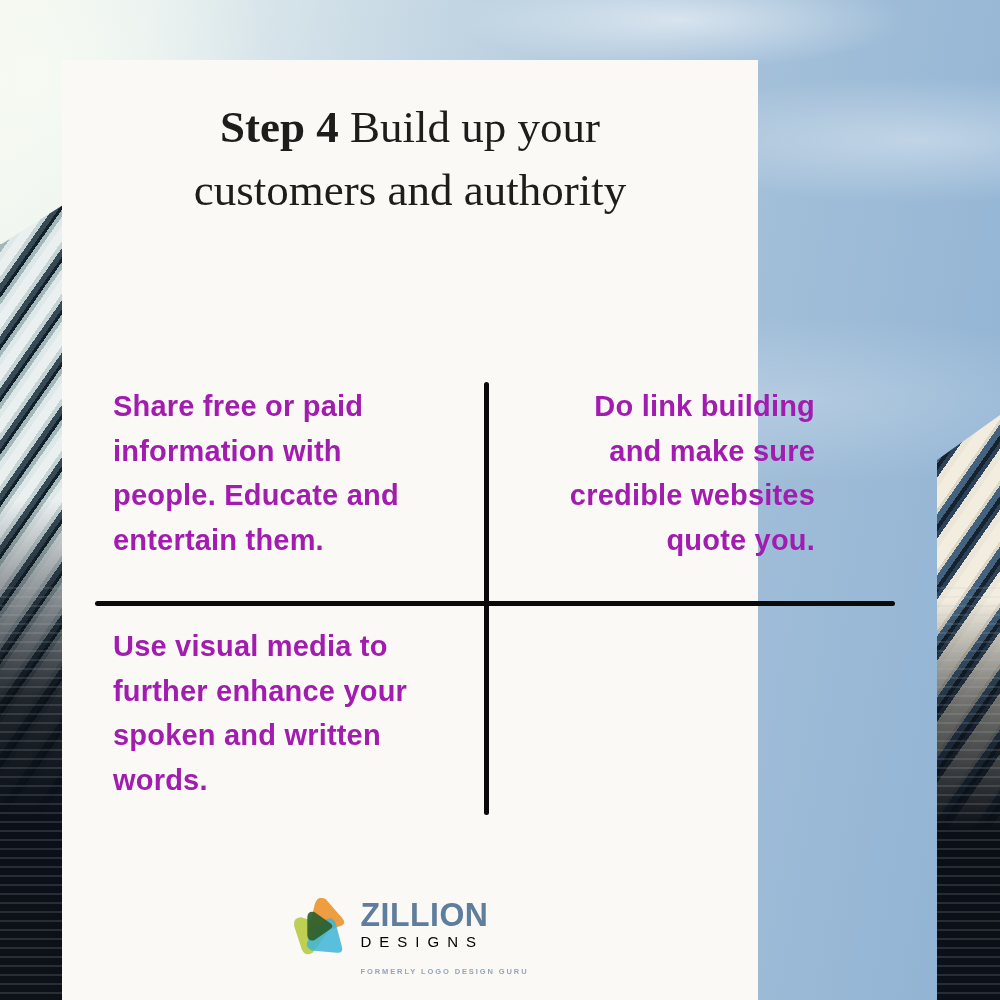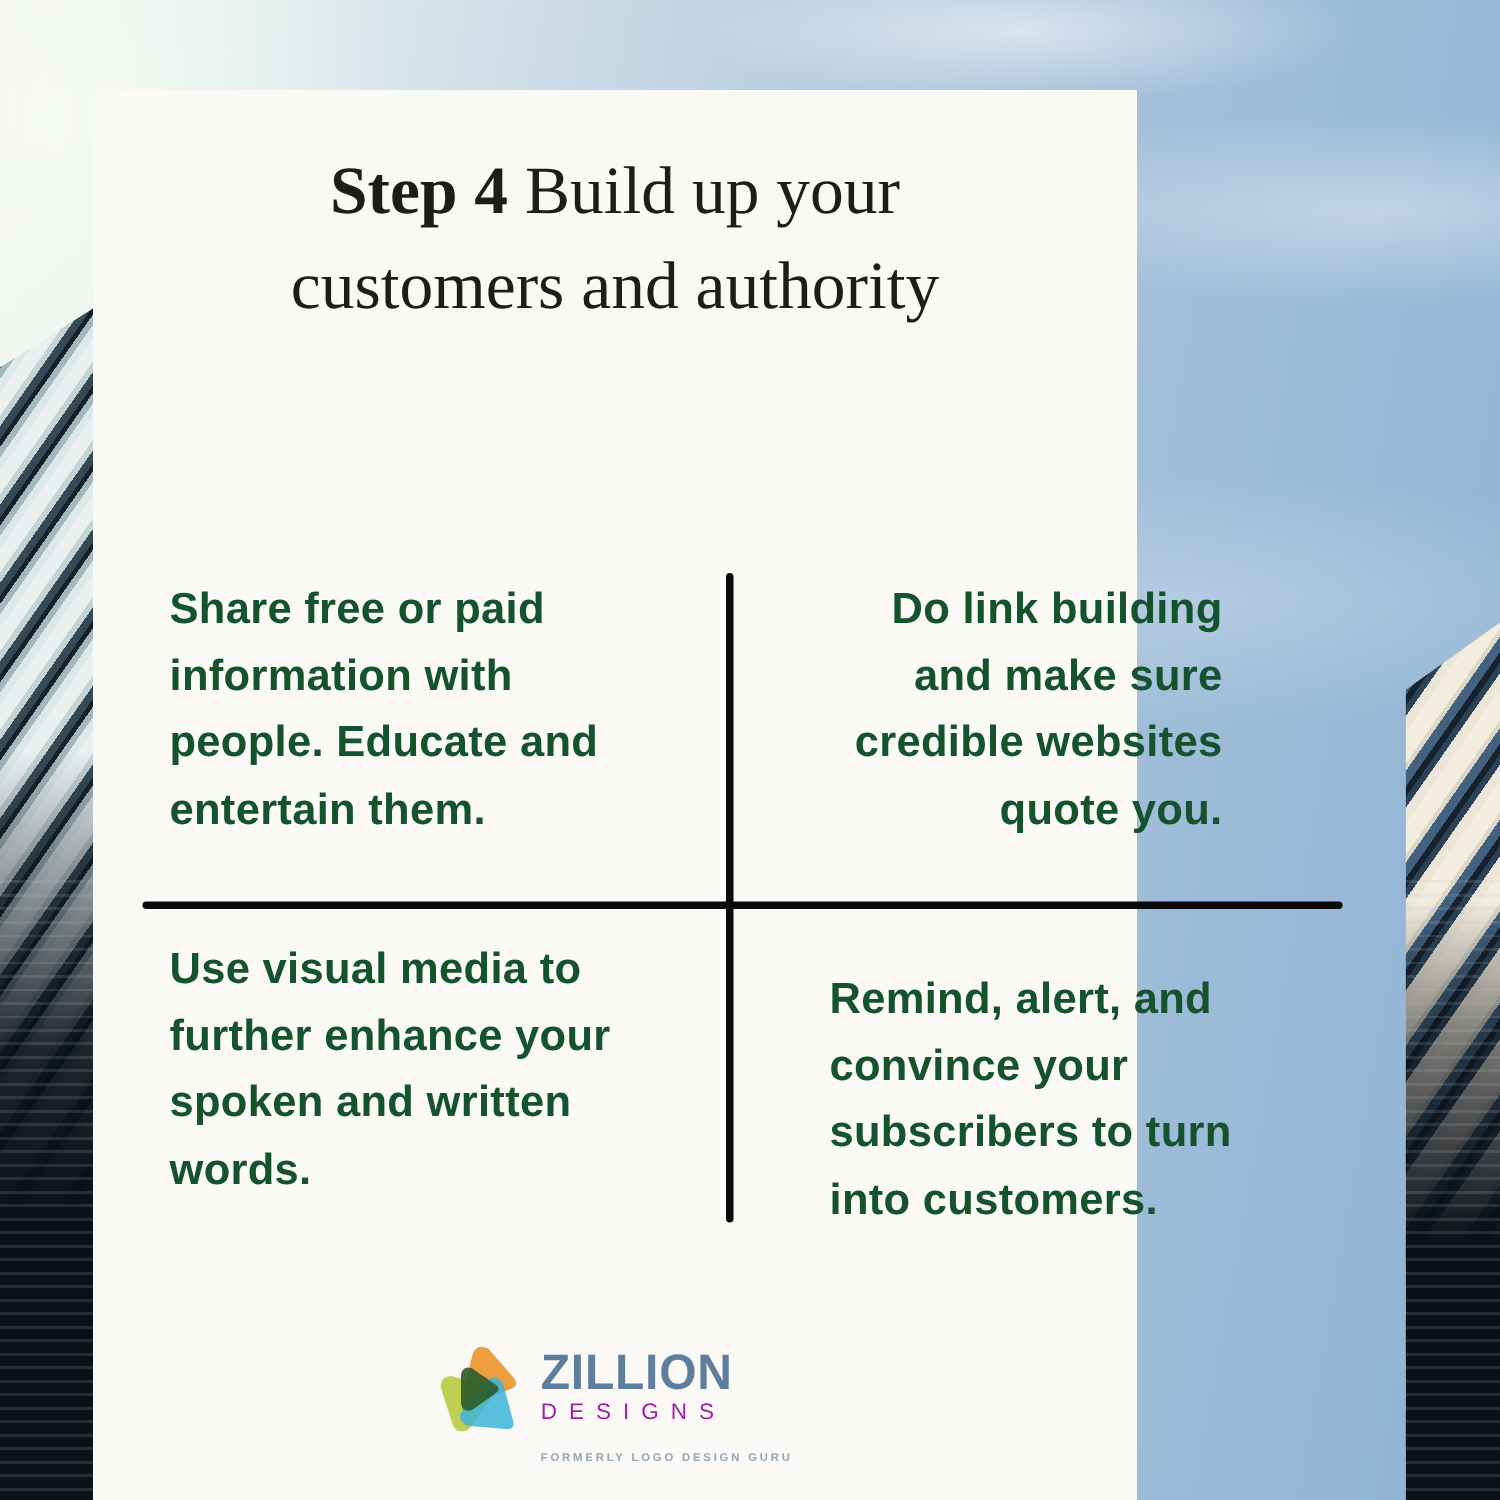--- a/index.html
+++ b/index.html
@@ -44,21 +44,21 @@
     background:#faf9f6;
   }
   .title{
     position:absolute;left:0;right:0;top:36px;
     text-align:center;color:#1d1d1b;
     font-family:"Liberation Serif","DejaVu Serif",serif;
     font-size:45px;line-height:63px;font-weight:400;
   }
   .title .step{font-weight:700;}
   .quad{
-    position:absolute;color:#14532d;font-weight:700;
+    position:absolute;color:#a21caf;font-weight:700;
     font-size:29px;line-height:44.5px;letter-spacing:.2px;
   }
   .quad-tl{left:51px;top:324px;width:330px;}
   .quad-tr{left:491px;top:324px;width:262px;text-align:right;}
   .quad-bl{left:51px;top:564px;width:345px;}
   .quad-br{left:491px;top:584px;width:330px;}
   .divider-h{
     position:absolute;left:33px;top:541px;width:800px;height:5px;
     background:#0a0a0a;border-radius:3px;
   }
@@ -69,21 +69,21 @@
   .brand{
     position:absolute;left:0;right:0;top:838px;
     display:flex;justify-content:center;align-items:flex-start;gap:7px;
   }
   .brand-text{display:flex;flex-direction:column;}
   .brand-name{
     font-size:32px;font-weight:700;color:#5f7e9d;line-height:1;
     letter-spacing:.5px;transform:scaleY(1.04);transform-origin:top left;
   }
   .brand-sub{
-    font-size:15px;font-weight:400;color:#a21caf;letter-spacing:8px;
+    font-size:15px;font-weight:400;color:#000000;letter-spacing:8px;
     margin-top:4px;line-height:1;
   }
   .brand-tagline{
     font-size:7.5px;font-weight:700;color:#91a6ba;letter-spacing:1.9px;
     margin-top:19px;line-height:1;
   }
 </style>
 </head>
 <body>
 
@@ -102,21 +102,20 @@
     <div><span class="step">Step 4</span><span> Build up your</span></div>
     <div>customers and authority</div>
   </div>
 
   <div class="divider-h"></div>
   <div class="divider-v"></div>
 
   <div class="quad quad-tl">Share free or paid information with people. Educate and entertain them.</div>
   <div class="quad quad-tr">Do link building and make sure credible websites quote you.</div>
   <div class="quad quad-bl">Use visual media to further enhance your spoken and written words.</div>
-  <div class="quad quad-br">Remind, alert, and convince your subscribers to turn into customers.</div>
 
   <div class="brand">
     <svg width="62" height="66" viewBox="0 0 60 64">
       <g>
         <path d="M5 8 Q6 0 14 2 L34 16 Q40 20 34 24 L14 38 Q6 40 5 32 Z" transform="translate(0,14) rotate(-18 20 20)" fill="#b5c83e" fill-opacity="0.88"></path>
         <path d="M5 8 Q6 0 14 2 L34 16 Q40 20 34 24 L14 38 Q6 40 5 32 Z" transform="translate(14,0) rotate(14 20 20)" fill="#ec8f28" fill-opacity="0.88"></path>
         <path d="M5 8 Q6 0 14 2 L34 16 Q40 20 34 24 L14 38 Q6 40 5 32 Z" transform="translate(15,21) rotate(40 20 20)" fill="#3db5d8" fill-opacity="0.85"></path>
         <path d="M5 8 Q6 0 14 2 L34 16 Q40 20 34 24 L14 38 Q6 40 5 32 Z" transform="translate(11,12) scale(0.76)" fill="#2b5f2e" fill-opacity="0.92"></path>
       </g>
     </svg>

